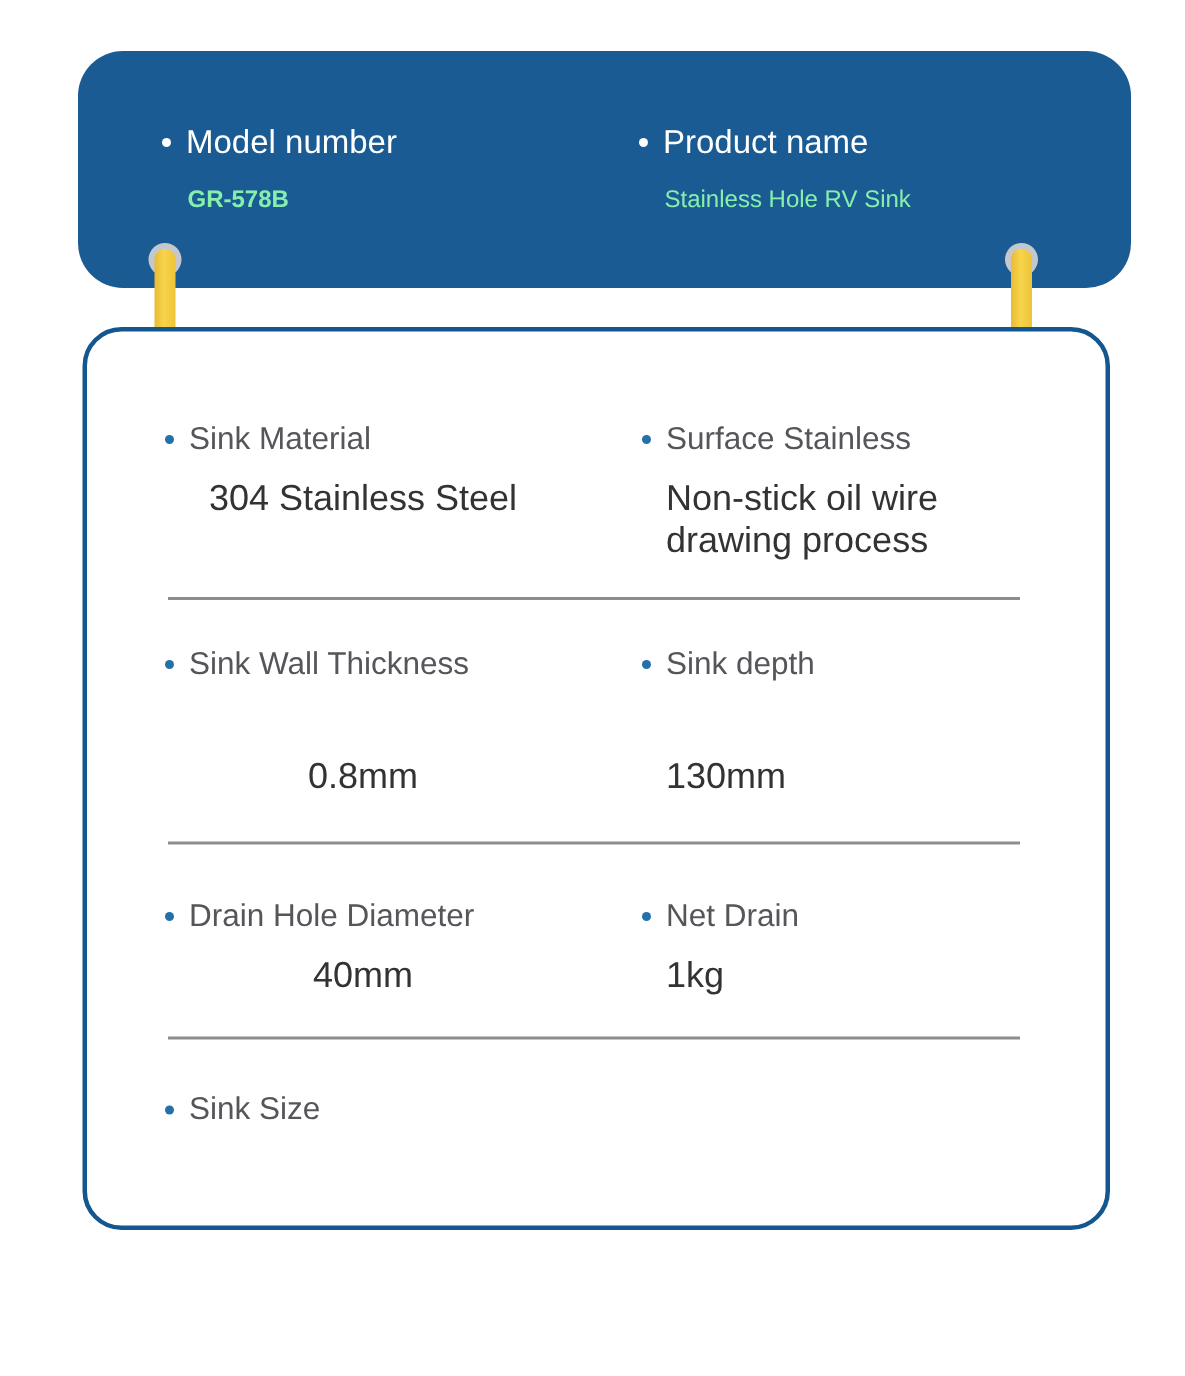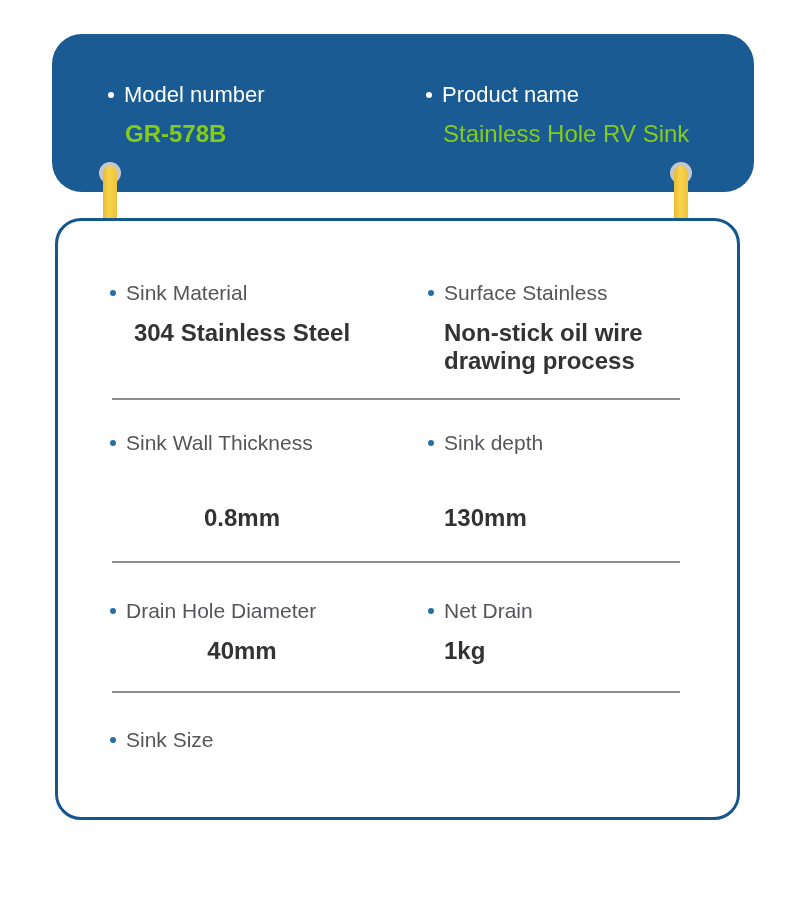--- a/index.html
+++ b/index.html
@@ -46,22 +46,22 @@
   }
   .header-label {
     color: #ffffff;
     font-size: 22px;
     line-height: 26px;
     font-weight: 400;
   }
   .header-value {
     margin-top: 11px;
     margin-left: 17px;
-    color: #84cc16;
-    font-size: 24px;
+    color: #86efac;
+    font-size: 16px;
     line-height: 30px;
     font-weight: 700;
     width: 248px;
   }
   .header-col.col-2 .header-value { font-weight: 400; }
 
   
   .pin {
     position: absolute;
     width: 22px;
@@ -120,21 +120,21 @@
     font-size: 21px;
     line-height: 26px;
     font-weight: 400;
   }
   .spec-value {
     margin-top: 13px;
     margin-left: 16px;
     color: #333335;
     font-size: 24px;
     line-height: 28px;
-    font-weight: 700;
+    font-weight: 400;
     width: 232px;
   }
   .spec-row.row-2 .spec-value { margin-top: 48px; }
   .divider {
     position: absolute;
     left: 54px;
     width: 568px;
     height: 2px;
     background: #8D8D8D;
   }

